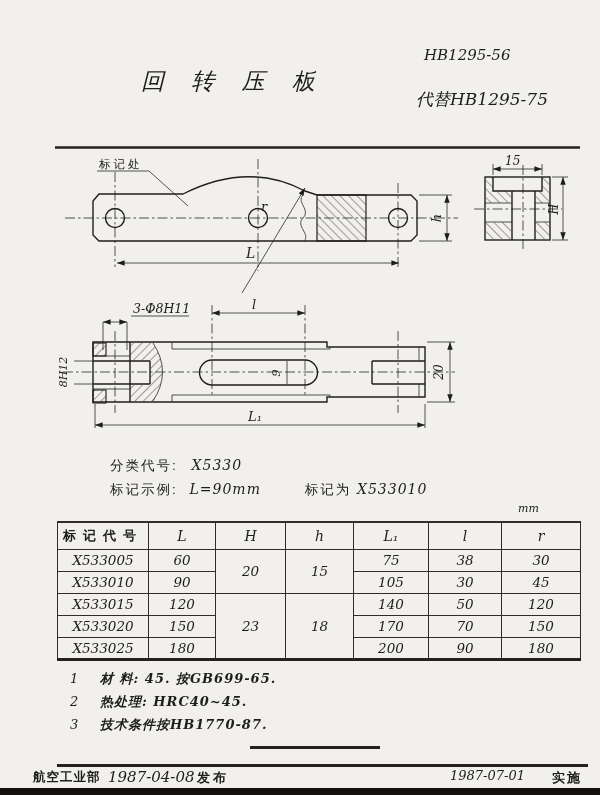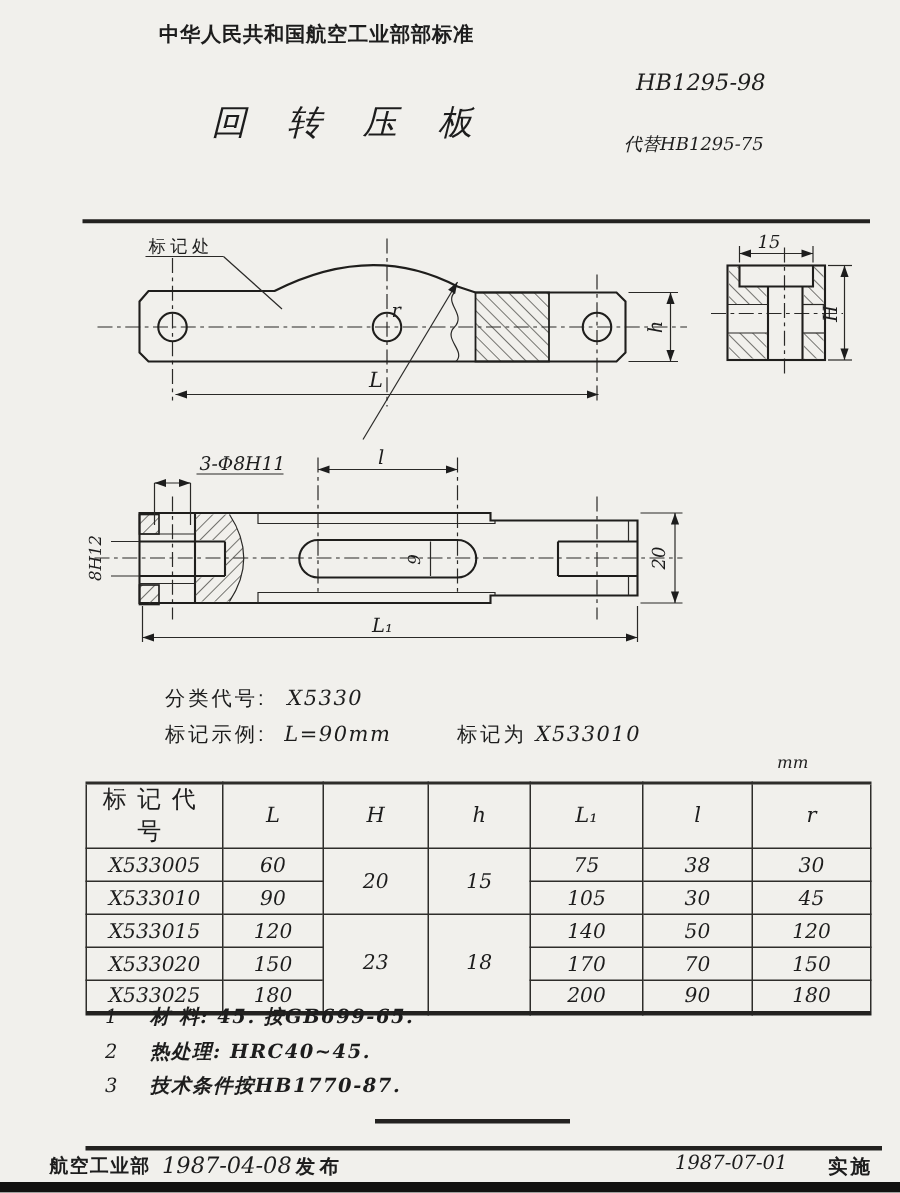--- a/index.html
+++ b/index.html
@@ -3,60 +3,59 @@
 <meta charset="utf-8">
 <style>
   html,body{margin:0;padding:0;background:#888;}
   .page{position:relative;width:600px;height:795px;background:#f1f0ec;overflow:hidden;
         font-family:"Liberation Sans",sans-serif;color:#1d1d1d;}
   .abs{position:absolute;}
   .hw{font-family:"DejaVu Serif",serif;font-style:italic;}
   .header-org{left:106px;top:14px;font-size:13.5px;font-weight:bold;letter-spacing:.5px;}
   .standard-no{left:424px;top:46px;font-size:15px;}
   .doc-title{left:141px;top:66px;font-size:23px;letter-spacing:10px;}
-  .replaces{left:416px;top:88px;font-size:12px;}
+  .replaces{left:416px;top:88px;font-size:17px;}
   svg text{fill:#1d1d1d;}
   .svg-hw{font-family:"DejaVu Serif",serif;font-style:italic;}
   .svg-cn{font-family:"Liberation Sans",sans-serif;}
   .ol{fill:none;stroke:#1f1e1c;stroke-width:1.4;}
   .thin{fill:none;stroke:#2a2927;stroke-width:0.8;}
   .cl{fill:none;stroke:#2a2927;stroke-width:0.8;stroke-dasharray:10 3 2.5 3;}
   .cls-line{left:110px;top:457px;font-size:13.5px;letter-spacing:2px;}
   .cls-line2{left:110px;top:481px;font-size:13.5px;letter-spacing:2px;}
   .cls-line .hw,.cls-line2 .hw{letter-spacing:1px;font-size:14px;}
   .unit{left:518px;top:502px;font-size:11px;}
   .table-wrap{left:57px;top:521px;width:523px;}
   table{border-collapse:collapse;table-layout:fixed;width:523px;}
   th,td{border:1.2px solid #2e2d2a;text-align:center;padding:0;overflow:hidden;}
   table{border-top:2px solid #2e2d2a;border-bottom:3px solid #232220;}
   thead tr{height:27px;}
   tbody tr{height:22px;}
-  th.cnh{font-size:16px;font-weight:normal;letter-spacing:7px;}
+  th.cnh{font-size:13px;font-weight:bold;letter-spacing:7px;}
   .vhw{font-family:"DejaVu Serif",serif;font-style:italic;font-size:13.5px;font-weight:normal;}
   th.vhw{font-size:14px;}
   .notes{left:70px;top:667px;font-size:13px;line-height:23px;}
   .note-row{display:flex;}
   .note-no{width:30px;font-family:"DejaVu Serif",serif;font-style:italic;}
   .note-text{letter-spacing:1px;font-family:"DejaVu Serif",serif;font-style:italic;font-weight:bold;}
   .rule-mini{left:250px;top:746px;width:130px;height:3px;background:#232220;}
   .rule-footer{left:57px;top:764px;width:531px;height:2.5px;background:#232220;}
   .f-issuer{left:33px;top:769px;font-size:12.5px;font-weight:bold;letter-spacing:1px;}
   .f-idate{left:108px;top:768px;font-size:15px;}
   .f-ilabel{left:197px;top:769px;font-size:13px;font-weight:bold;letter-spacing:3px;}
   .f-mdate{left:450px;top:768px;font-size:13px;}
   .f-mlabel{left:552px;top:769px;font-size:13px;font-weight:bold;letter-spacing:2px;}
   .bottom-strip{left:0;top:788px;width:600px;height:7px;background:#121110;}
 </style>
 </head>
 <body>
 
 <div class="page">
 
-  <div class="abs header-org">中华人民共和国航空工业部部标准</div>
-  <div class="abs standard-no hw">HB1295-98</div>
+  <div class="abs standard-no hw">HB1295-56</div>
   <div class="abs doc-title hw">回 转 压 板</div>
   <div class="abs replaces hw">代替HB1295-75</div>
 
   <svg class="abs" style="left:0;top:145px;" width="600" height="300" viewBox="0 0 600 300">
     <defs>
       <marker id="ar" viewBox="0 0 10 8" refX="9.5" refY="4" markerWidth="11" markerHeight="8.5" orient="auto-start-reverse">
         <path d="M0.5,0.8 L9.5,4 L0.5,7.2 Z" fill="#1d1d1d"></path>
       </marker>
       <pattern id="hatA" width="6" height="6" patternUnits="userSpaceOnUse" patternTransform="rotate(-45)">
         <line x1="0" y1="0" x2="0" y2="6" stroke="#34332f" stroke-width="0.9"></line>

